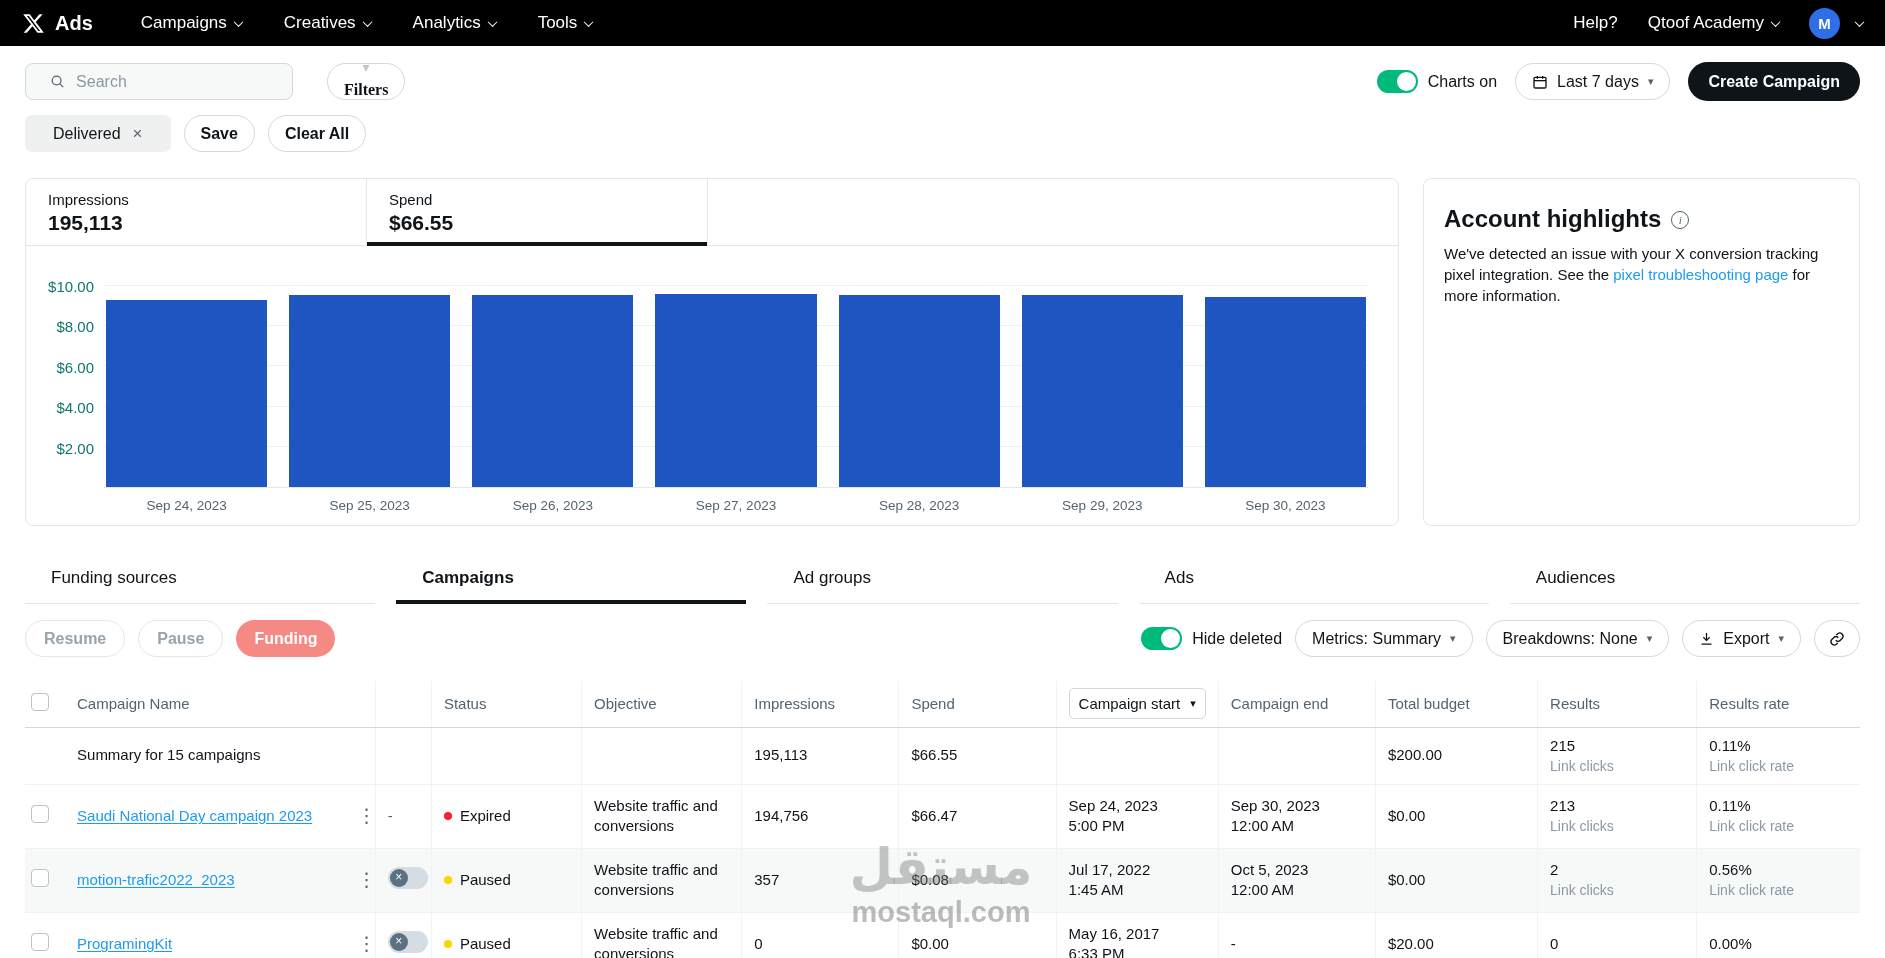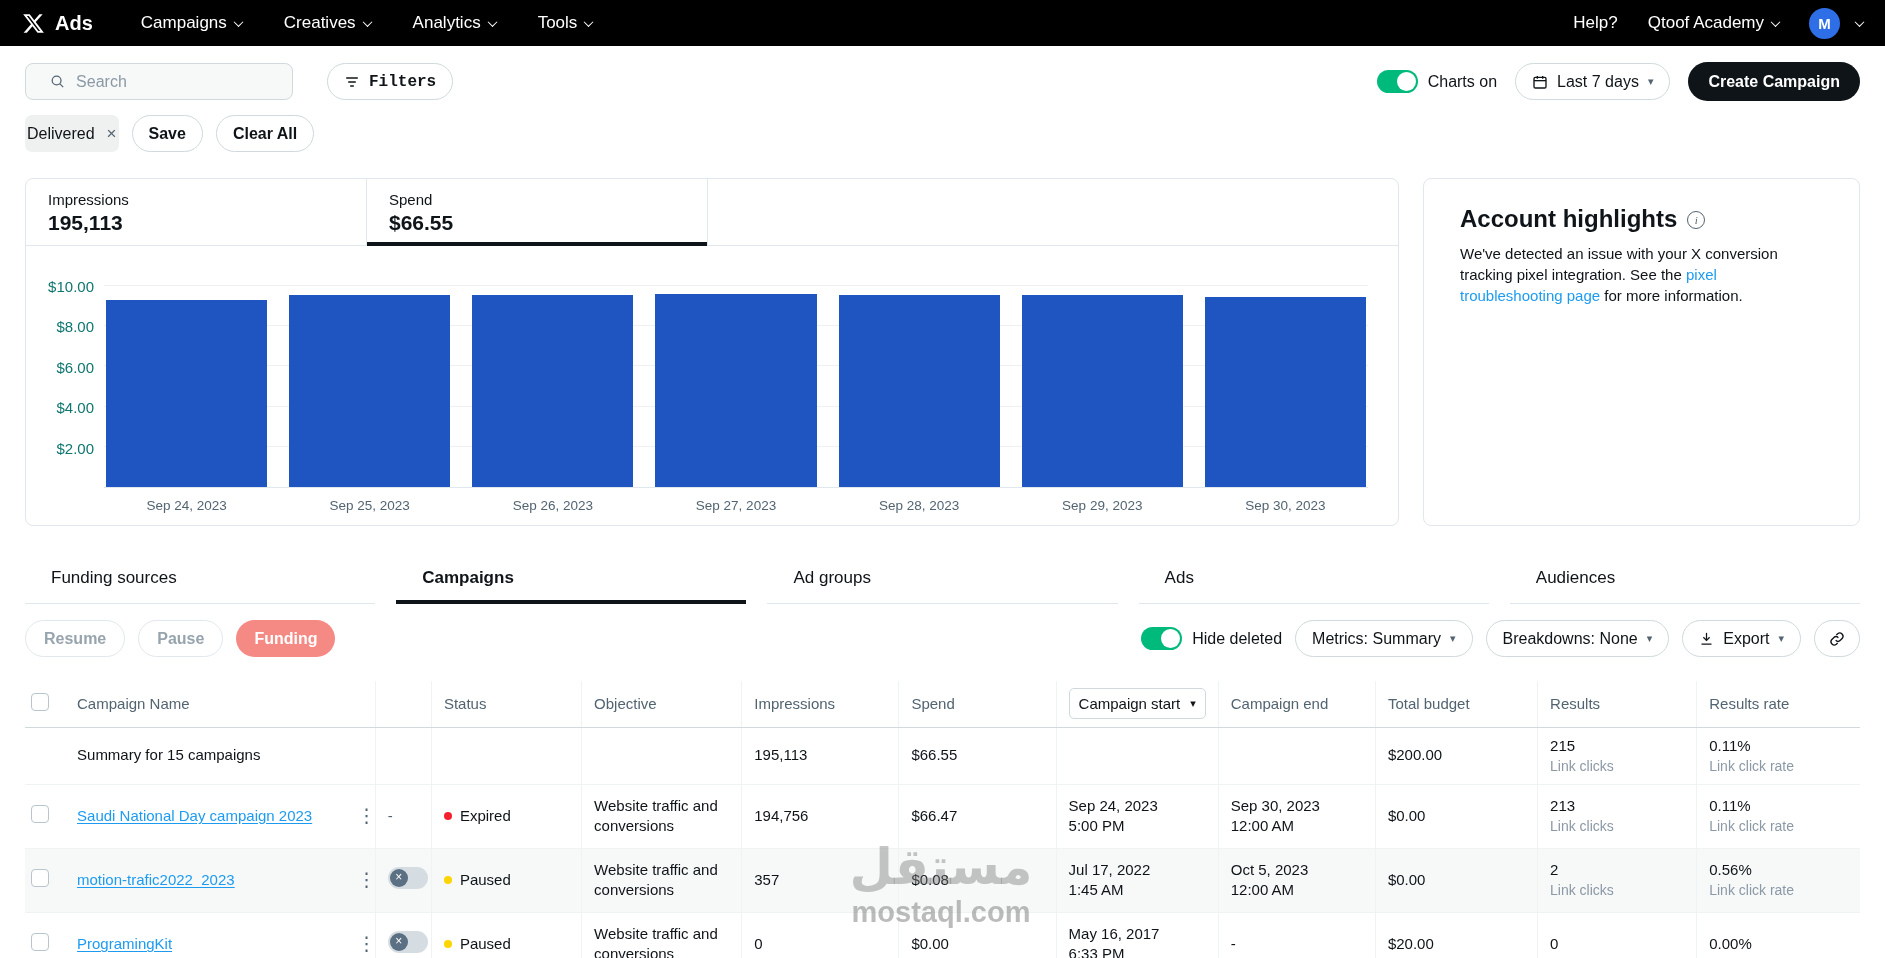--- a/index.html
+++ b/index.html
@@ -29,21 +29,21 @@
   .pill.bold { font-weight:700; }
   .btn-filters { margin-left:34px; }
   .controls-right { margin-left:auto; display:flex; align-items:center; gap:18px; }
   .toggle-row { display:flex; align-items:center; gap:10px; font-size:16px; }
   .toggle-on { width:41px; height:23px; border-radius:12px; background:#00ba7c; position:relative; cursor:pointer; flex:none; }
   .toggle-on .knob { position:absolute; top:2px; right:2px; width:19px; height:19px; border-radius:50%; background:#fff; }
   .caret { font-size:11px; color:#536471; }
   .btn-create { height:39px; border-radius:20px; background:#0f1419; color:#fff; font-weight:700; font-size:16px; display:flex; align-items:center; padding:0 20px; cursor:pointer; border:none; }
   
   .chips-row { display:flex; align-items:center; gap:13px; padding:14px 25px 0 25px; }
-  .chip { height:37px; background:#eff1f1; border-radius:7px; display:flex; align-items:center; gap:12px; padding:0 2px; font-size:16px; }
+  .chip { height:37px; background:#eff1f1; border-radius:7px; display:flex; align-items:center; gap:12px; padding:0 28px; font-size:16px; }
   .chip .x { color:#536471; font-size:17px; cursor:pointer; }
   
   .cards-row { display:flex; gap:24px; padding:26px 25px 0 25px; align-items:stretch; }
   .chart-card { width:1374px; border:1px solid #e1e8ed; border-radius:8px; background:#fff; overflow:hidden; flex:none; }
   .metric-tabs { display:flex; border-bottom:1px solid #e1e8ed; }
   .metric-tab { width:341px; padding:12px 22px 10px 22px; border-right:1px solid #e1e8ed; position:relative; cursor:pointer; }
   .mt-label { font-size:15px; color:#0f1419; }
   .mt-value { font-size:21px; font-weight:700; margin-top:3px; }
   .metric-tab.selected::after { content:""; position:absolute; left:0; right:0; bottom:-1px; height:4px; background:#0f1419; }
   .metric-tabs-filler { flex:1; }
@@ -52,21 +52,21 @@
   .ytick { position:absolute; right:10px; transform:translateY(50%); font-size:15px; color:#0f766e; white-space:nowrap; }
   .plot-col { flex:1; }
   .plot { position:relative; height:212px; border-bottom:1px solid #e1e8ed; }
   .gridline { position:absolute; left:0; right:0; height:1px; background:#eff1f1; }
   .bars { position:absolute; left:0; right:0; top:0; bottom:0; display:flex; align-items:flex-end; gap:22px; padding:0 2px; }
   .bar-slot { flex:1; height:100%; display:flex; align-items:flex-end; }
   .bar { width:100%; }
   .x-labels { display:flex; gap:22px; padding:10px 2px 0 2px; }
   .x-label { flex:1; text-align:center; font-size:13.5px; color:#536471; }
   
-  .highlights-card { flex:1; border:1px solid #e1e8ed; border-radius:8px; padding:26px 36px; }
+  .highlights-card { flex:1; border:1px solid #e1e8ed; border-radius:8px; padding:26px 20px; }
   .hl-title-row { display:flex; align-items:center; gap:10px; }
   .hl-title { font-size:24px; font-weight:700; }
   .info-icon { width:18px; height:18px; border:1.5px solid #536471; border-radius:50%; color:#536471; font-size:11px; display:flex; align-items:center; justify-content:center; font-style:italic; font-family:"Liberation Serif",serif; margin-top:2px; }
   .pixel-row { display:flex; align-items:center; gap:10px; margin-top:44px; }
   .pixel-title { font-size:19px; font-weight:700; }
   .hl-text { font-size:15px; line-height:1.4; margin-top:10px; color:#0f1419; }
   .hl-link { color:#1d9bf0; cursor:pointer; }
   
   .section-tabs { display:flex; margin:30px 25px 0 25px;gap:21px; }
   .stab { flex:1; font-size:17px; padding:12px 0 15px 26px; border-bottom:1px solid #e1e8ed; cursor:pointer; color:#0f1419; }
@@ -143,21 +143,21 @@
 </header>
 
 <div class="controls-row">
   <div class="searchbox">
     <svg width="17" height="17" viewBox="0 0 24 24" fill="none" stroke="#536471" stroke-width="2">
         <circle cx="10.5" cy="10.5" r="7"></circle>
         <line x1="15.8" y1="15.8" x2="21" y2="21"></line>
       </svg>
     <input type="text" placeholder="Search" style="">
   </div>
-  <button class="pill bold btn-filters" style="font-family:Liberation Mono, monospace;">
+  <button class="pill bold btn-filters" style="font-family:Liberation Serif, serif;flex-direction:column;">
     <svg width="16" height="16" viewBox="0 0 24 24" fill="#0f1419">
         <rect x="3" y="5" width="18" height="2" rx="1"></rect>
         <rect x="6" y="11" width="12" height="2" rx="1"></rect>
         <rect x="9" y="17" width="6" height="2" rx="1"></rect>
       </svg>
     <span>Filters</span>
   </button>
   <div class="controls-right">
     <div class="toggle-row">
       <span class="toggle-on">

